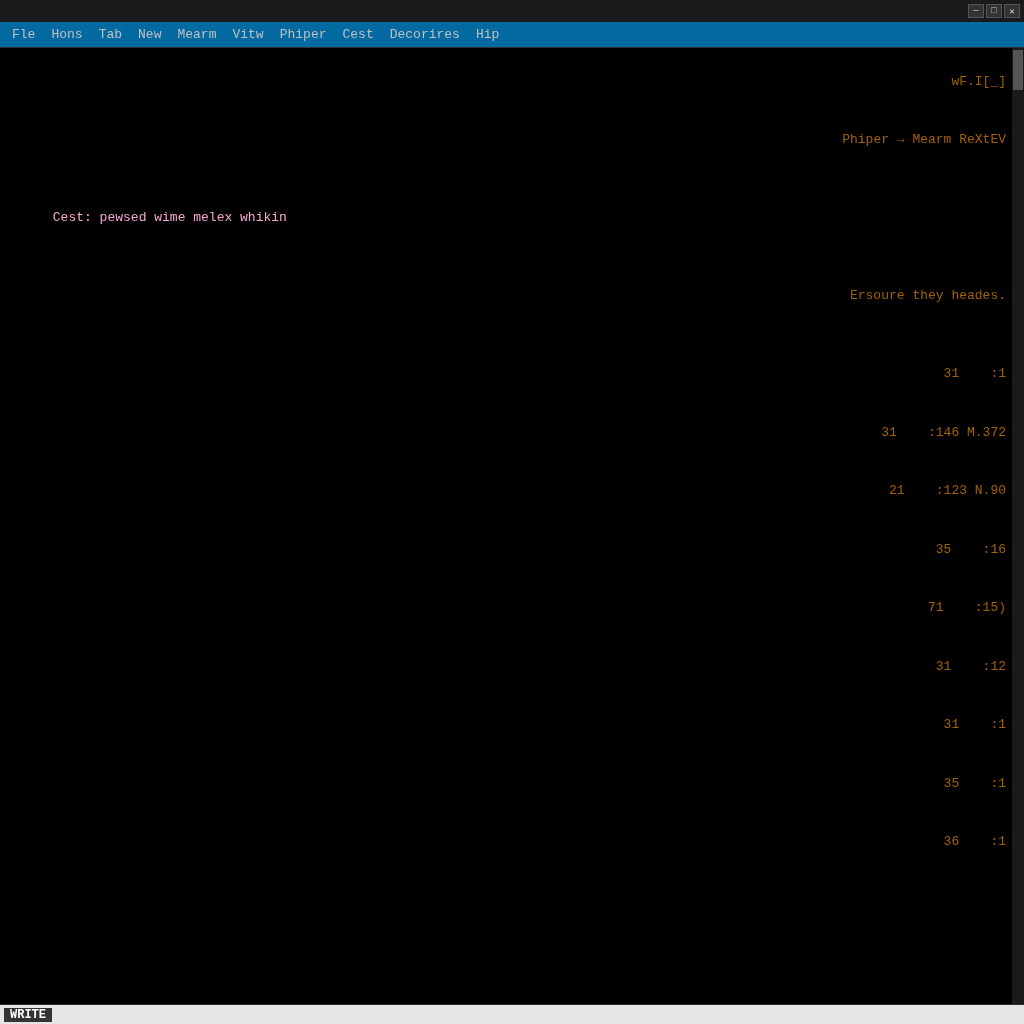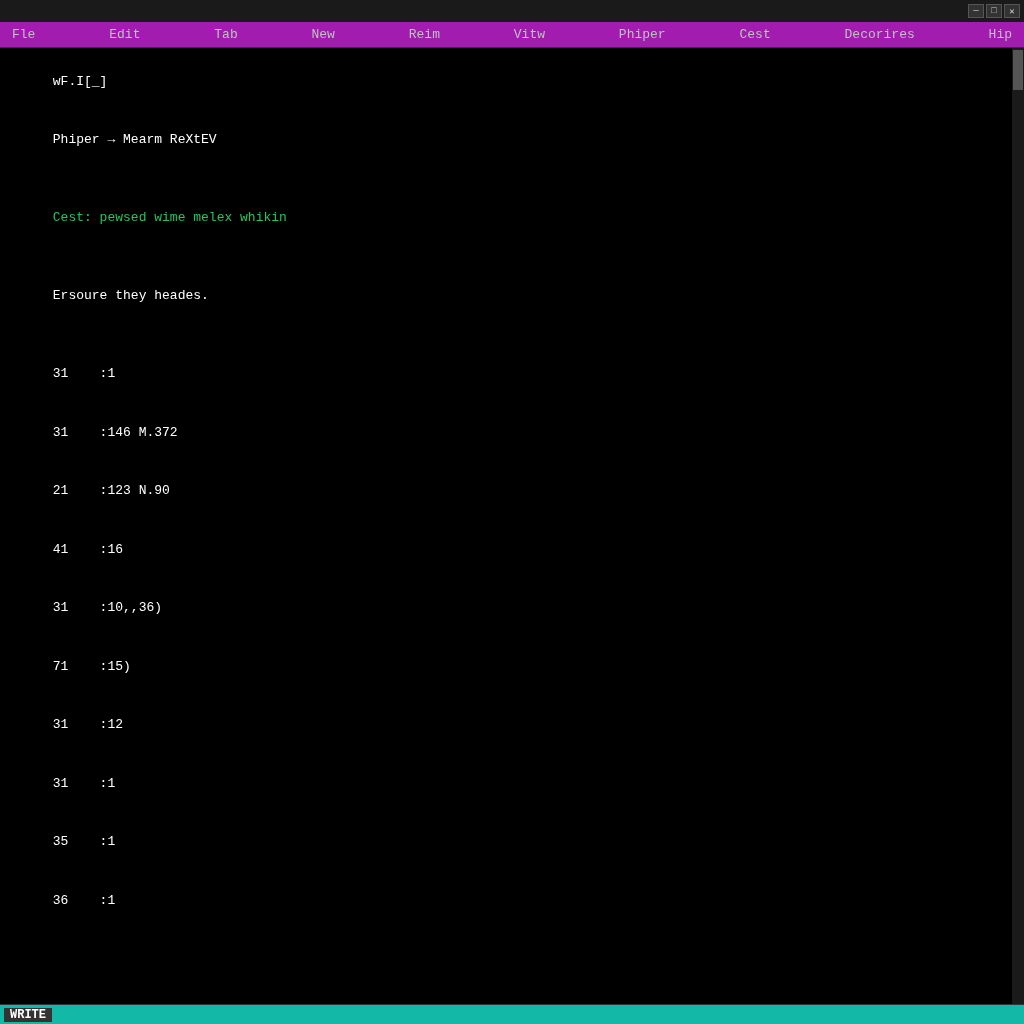--- a/index.html
+++ b/index.html
@@ -40,28 +40,27 @@
       display: flex;
       align-items: center;
       justify-content: center;
       font-size: 9px;
       color: #ccc;
       cursor: pointer;
     }
 
     
     .menu-bar {
-      background: #a21caf;
+      background: #0369a1;
       height: 26px;
       display: flex;
       align-items: center;
       padding: 0 4px;
       flex-shrink: 0;
       border-bottom: 1px solid #333;
-      justify-content: space-between;
     }
 
     .menu-item {
       padding: 2px 8px;
       color: #c0c0c0;
       cursor: pointer;
       font-size: 13px;
       white-space: nowrap;
     }
 
@@ -101,26 +100,26 @@
     .line {
       line-height: 1.5;
       white-space: pre;
       font-family: 'Courier New', Courier, monospace;
       font-size: 13px;
     }
 
     .line-empty {
       height: 1.5em;
     }
-    .bright-green { color: #22c55e; }
-    .white { color: #ffffff; }
+    .bright-green { color: #f9a8d4; }
+    .white { color: #a16207; text-align: right; }
 
     
     .status-line {
-      background: #14b8a6;
+      background: #e5e5e5;
       height: 20px;
       display: flex;
       align-items: center;
       padding: 0 4px;
       flex-shrink: 0;
       border-top: 1px solid #333;
     }
 
     .vim-mode {
       background: #333;
@@ -137,24 +136,24 @@
 <div class="title-bar">
   <div class="title-bar-controls">
     <div class="title-btn">─</div>
     <div class="title-btn">□</div>
     <div class="title-btn">✕</div>
   </div>
 </div>
 
 <div class="menu-bar">
   <div class="menu-item">Fle</div>
-  <div class="menu-item">Edit</div>
+  <div class="menu-item">Hons</div>
   <div class="menu-item">Tab</div>
   <div class="menu-item" style="">New</div>
-  <div class="menu-item">Reim</div>
+  <div class="menu-item">Mearm</div>
   <div class="menu-item">Vitw</div>
   <div class="menu-item">Phiper</div>
   <div class="menu-item">Cest</div>
   <div class="menu-item">Decorires</div>
   <div class="menu-item">Hip</div>
 </div>
 
 <div class="editor-area">
   <div class="editor-content">
 
@@ -184,24 +183,21 @@
     <div class="line white">
       <span>31    :1</span>
     </div>
     <div class="line white">
       <span>31    :146 M.372</span>
     </div>
     <div class="line white">
       <span>21    :123 N.90</span>
     </div>
     <div class="line white">
-      <span>41    :16</span>
-    </div>
-    <div class="line white">
-      <span>31    :10,,36)</span>
+      <span>35    :16</span>
     </div>
     <div class="line white">
       <span>71    :15)</span>
     </div>
     <div class="line white">
       <span>31    :12</span>
     </div>
     <div class="line white">
       <span>31    :1</span>
     </div>

